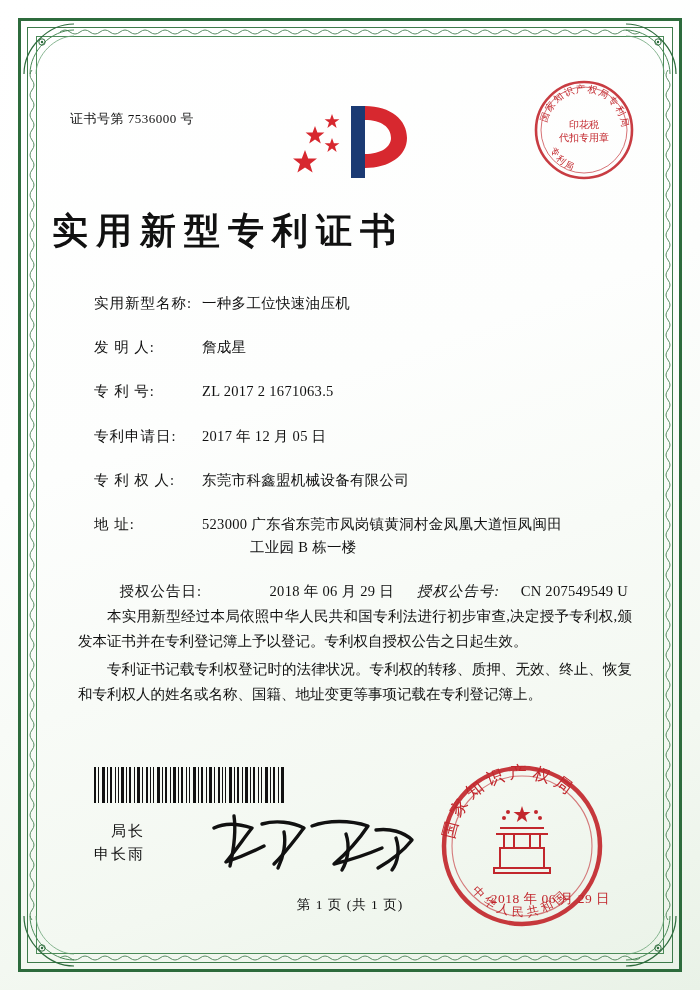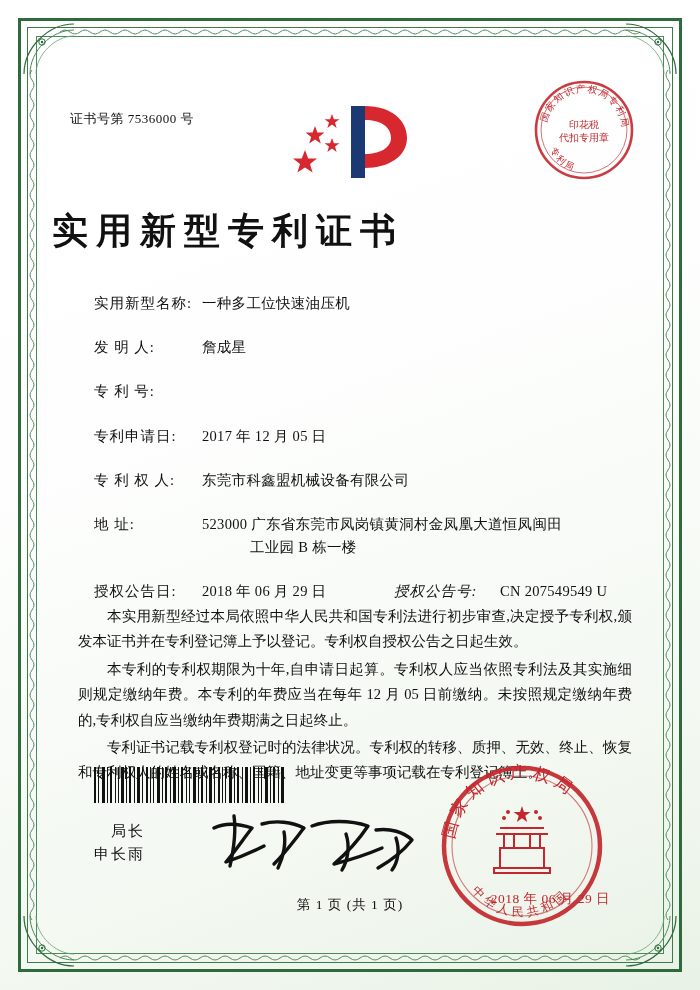--- a/index.html
+++ b/index.html
@@ -134,20 +134,21 @@
     color: #111;
     letter-spacing: .3px;
   }
   .field-value .line2 {
     display: block;
     margin-left: 48px;
   }
   .split-row {
     display: flex;
     margin-bottom: 0;
+    text-align: right;
   }
   .split-left  { flex: 0 0 300px; display: flex; }
   .split-right { flex: 1 1 auto; display: flex; }
   .split-right .field-label { width: 106px; font-style: italic; }
 
   .paragraphs {
     position: absolute;
     left: 26px;
     right: 16px;
     top: 552px;
@@ -327,20 +328,21 @@
         <div class="field-value">一种多工位快速油压机</div>
       </div>
 
       <div class="field-row">
         <div class="field-label">发 明 人:</div>
         <div class="field-value">詹成星</div>
       </div>
 
       <div class="field-row">
         <div class="field-label">专 利 号:</div>
+        <div class="field-value">ZL 2017 2 1671063.5</div>
       </div>
 
       <div class="field-row">
         <div class="field-label">专利申请日:</div>
         <div class="field-value">2017 年 12 月 05 日</div>
       </div>
 
       <div class="field-row">
         <div class="field-label">专 利 权 人:</div>
         <div class="field-value">东莞市科鑫盟机械设备有限公司</div>
@@ -362,21 +364,20 @@
         <div class="split-right">
           <div class="field-label">授权公告号:</div>
           <div class="field-value">CN 207549549 U</div>
         </div>
       </div>
 
     </div>
 
     <div class="paragraphs">
       <p>本实用新型经过本局依照中华人民共和国专利法进行初步审查,决定授予专利权,颁发本证书并在专利登记簿上予以登记。专利权自授权公告之日起生效。</p>
-      <p>本专利的专利权期限为十年,自申请日起算。专利权人应当依照专利法及其实施细则规定缴纳年费。本专利的年费应当在每年 12 月 05 日前缴纳。未按照规定缴纳年费的,专利权自应当缴纳年费期满之日起终止。</p>
       <p>专利证书记载专利权登记时的法律状况。专利权的转移、质押、无效、终止、恢复和专利权人的姓名或名称、国籍、地址变更等事项记载在专利登记簿上。</p>
     </div>
 
     <svg class="barcode" viewBox="0 0 190 36" preserveAspectRatio="none">
       <g fill="#111">
         <rect x="0" y="0" width="2" height="36"></rect>
           <rect x="4" y="0" width="1" height="36"></rect>
         <rect x="8" y="0" width="3" height="36"></rect>
           <rect x="13" y="0" width="1" height="36"></rect>
         <rect x="16" y="0" width="2" height="36"></rect>

